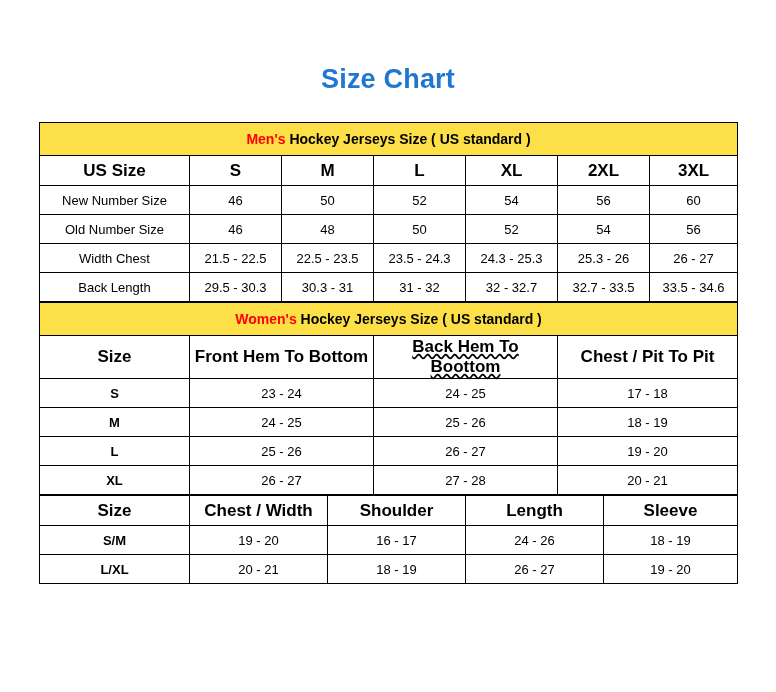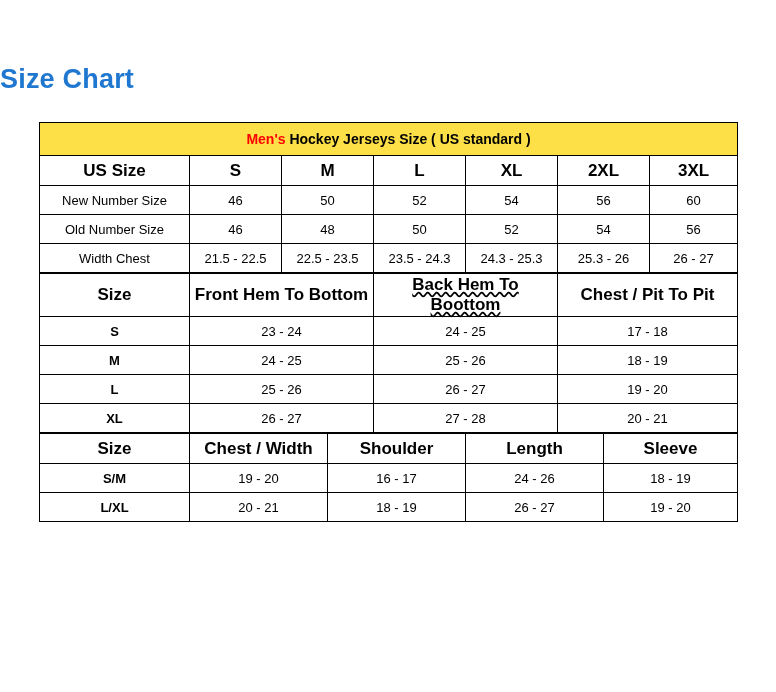--- a/index.html
+++ b/index.html
@@ -14,21 +14,21 @@
     color: #000000;
     overflow: hidden;
   }
   .page {
     width: 776px;
     height: 692px;
     position: relative;
     box-sizing: border-box;
   }
   .title {
-    text-align: left;
+    text-align: center;
     color: #1f77d0;
     font-size: 27px;
     font-weight: bold;
     padding-top: 64px;
     padding-bottom: 0;
     letter-spacing: 0.2px;
   }
   .chart-wrap {
     margin: 27px auto 0 auto;
     width: 698px;
@@ -138,31 +138,45 @@
         </tr>
         <tr>
           <td class="rowlabel">Width Chest</td>
           <td>21.5 - 22.5</td>
           <td>22.5 - 23.5</td>
           <td>23.5 - 24.3</td>
           <td>24.3 - 25.3</td>
           <td>25.3 - 26</td>
           <td>26 - 27</td>
         </tr>
+        <tr>
+          <td class="rowlabel">Back Length</td>
+          <td>29.5 - 30.3</td>
+          <td>30.3 - 31</td>
+          <td>31 - 32</td>
+          <td>32 - 32.7</td>
+          <td>32.7 - 33.5</td>
+          <td>33.5 - 34.6</td>
+        </tr>
       </tbody>
     </table>
 
     <table class="sizechart">
       <colgroup>
         <col style="width:150px">
         <col style="width:184px">
         <col style="width:184px">
         <col style="width:180px">
       </colgroup>
       <tbody>
+        <tr class="section-row">
+          <td colspan="4">
+            <span class="sec-accent">Women's</span><span class="sec-rest"> Hockey Jerseys Size ( US standard )</span>
+          </td>
+        </tr>
         <tr class="colhead">
           <td>Size</td>
           <td>Front Hem To Bottom</td>
           <td class="squiggle">Back Hem To Boottom</td>
           <td>Chest / Pit To Pit</td>
         </tr>
         <tr>
           <td class="sizecell">S</td>
           <td>23 - 24</td>
           <td>24 - 25</td>

